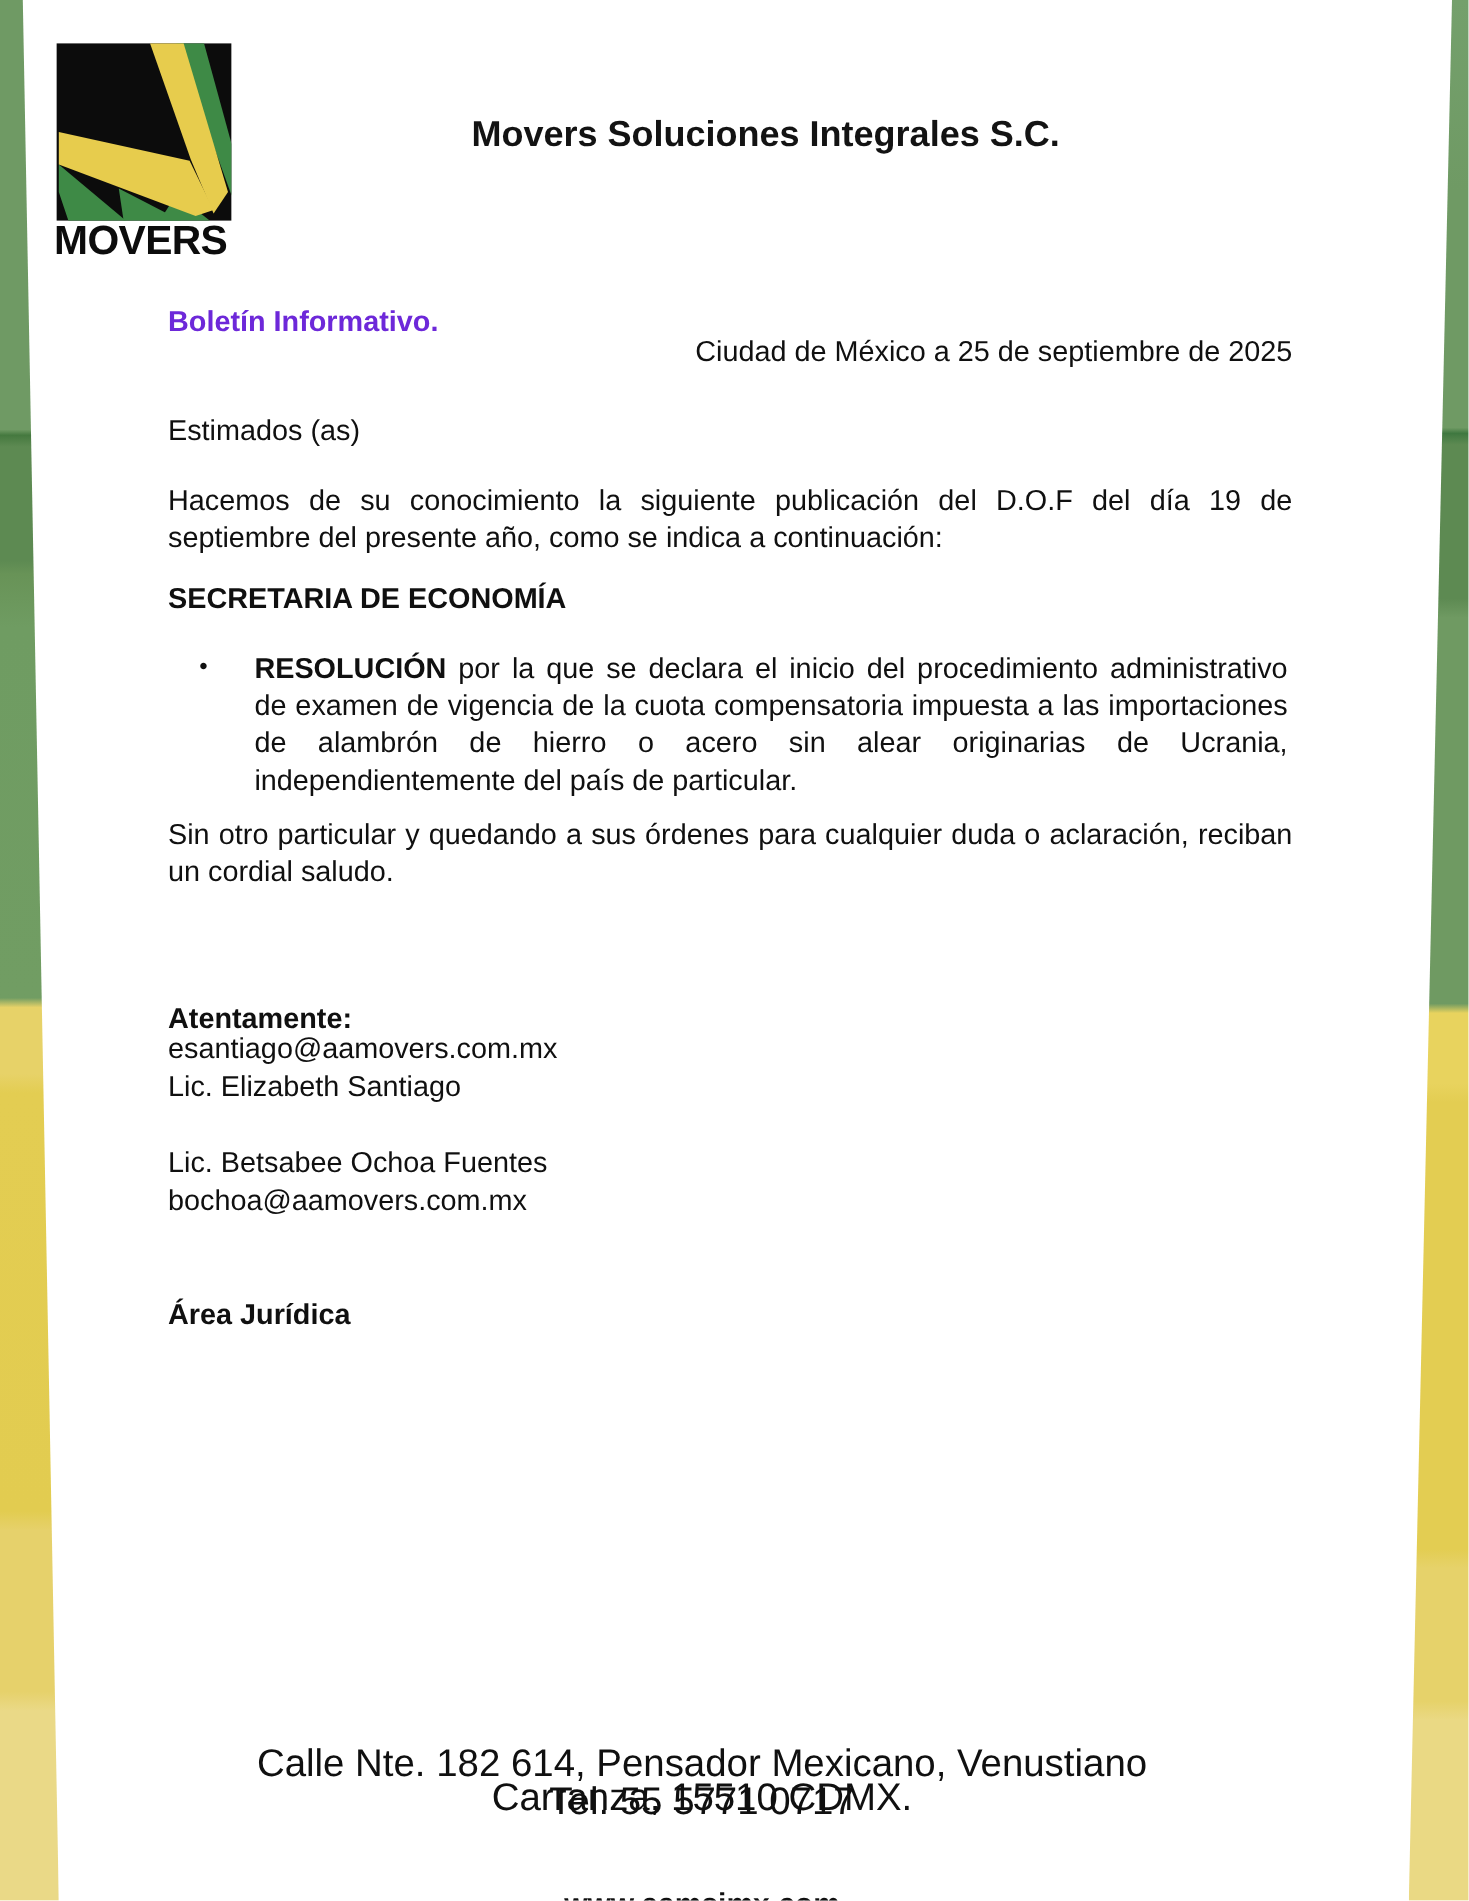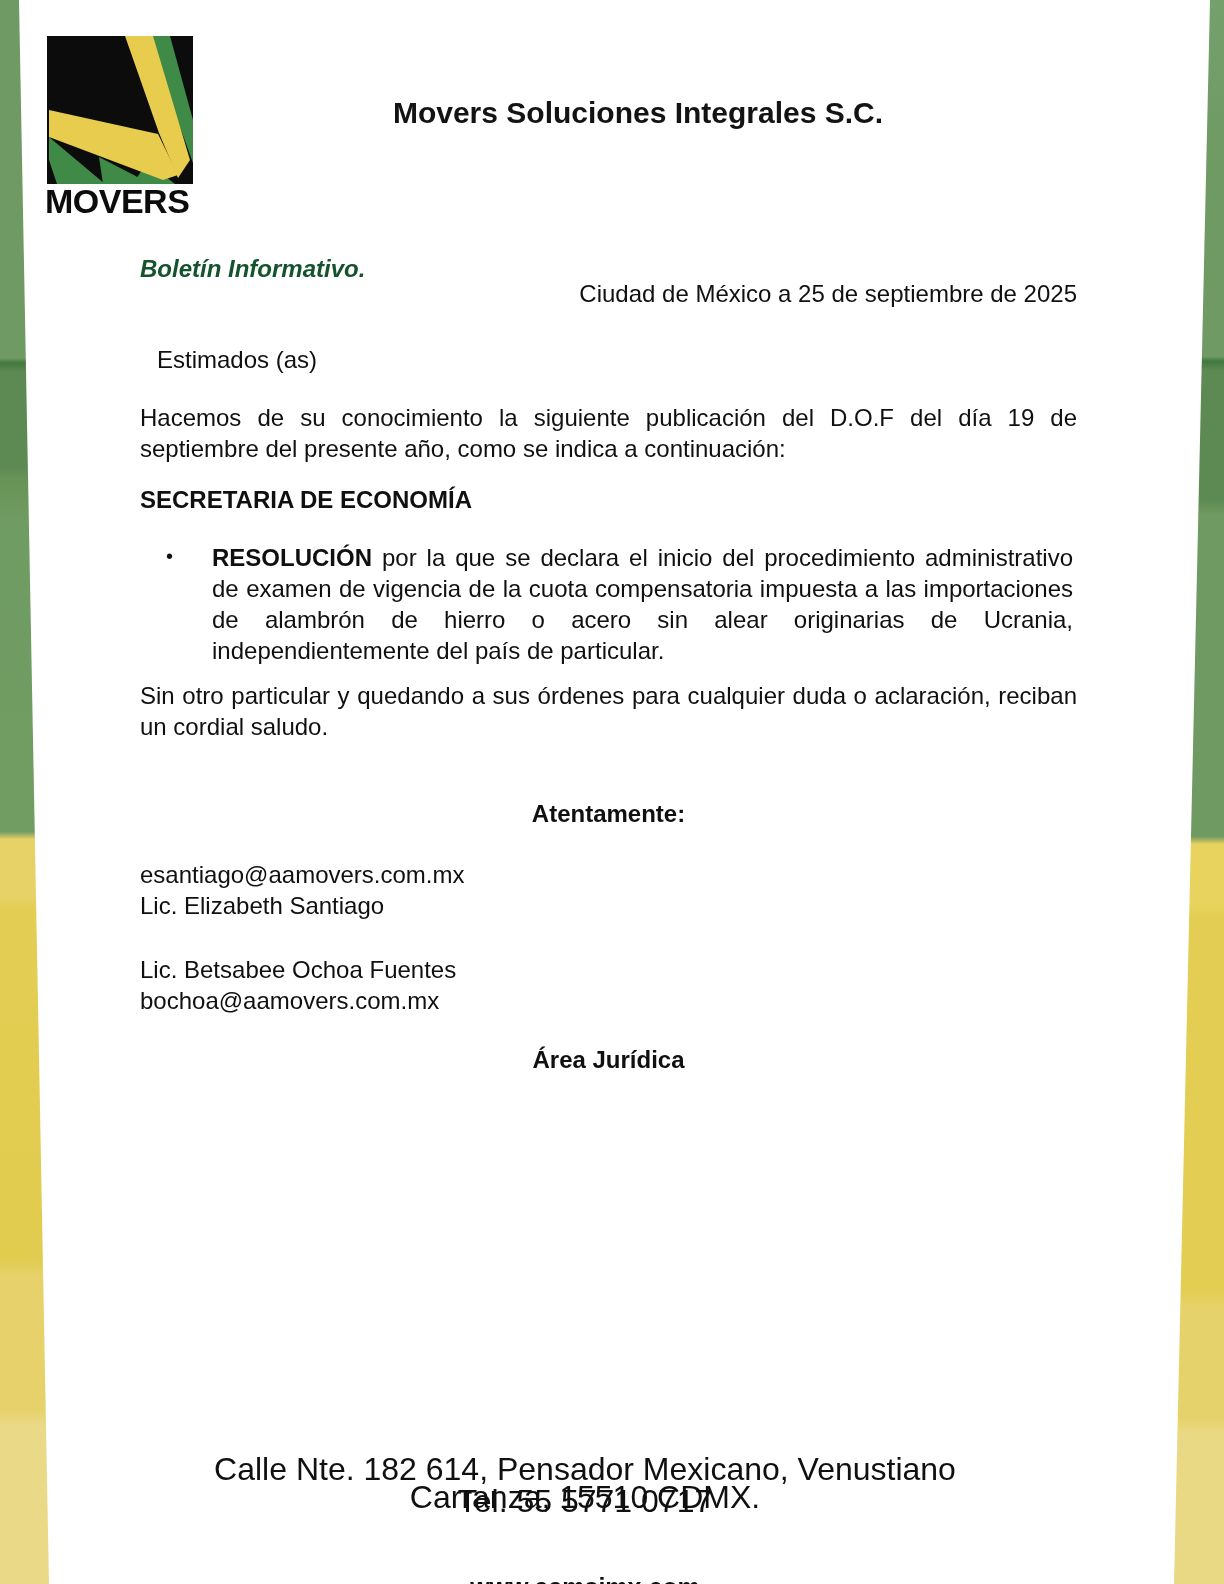--- a/index.html
+++ b/index.html
@@ -47,23 +47,23 @@
     white-space:nowrap;
   }
   .doc-title{
     position:absolute;left:150px;top:90px;width:976px;
     text-align:center;font-size:30px;font-weight:bold;line-height:46px;
     color:#131313;letter-spacing:0;
   }
   
   .blk{position:absolute;left:140px;width:937px;font-size:24px;line-height:31px;}
   .bold{font-weight:bold;}
-  .green{color:#14532d;font-weight:bold;font-style:italic;}
+  .green{color:#6d28d9;font-weight:bold;}
   .right{text-align:right;}
-  .center{text-align:center;}
+  .center{margin-top:36px;}
   .jl{text-align:justify;text-align-last:justify;white-space:pre-line;}
   .ll{text-align:left;}
   .bullet-marker{
     position:absolute;left:26px;top:-1px;font-size:20px;color:#101010;
   }
   .bullet-text{margin-left:72px;width:861px;}
   
   .f-blk{position:absolute;left:140px;width:890px;text-align:center;font-size:32px;line-height:28px;}
   .f-web{font-size:25px;font-weight:bold;}
 </style>
@@ -86,21 +86,21 @@
       <polygon points="2,74 111,98 131,139 116,144 2,101" fill="#e7cc4d"></polygon>
     </svg>
   </div>
   <div class="logo-word">MOVERS</div>
 
   <div class="doc-title">Movers Soluciones Integrales S.C.</div>
 
   <div class="blk green" style="top:253px;">Boletín Informativo.</div>
   <div class="blk right" style="top:278px;">Ciudad de México a 25 de septiembre de 2025</div>
 
-  <div class="blk" style="top:344px;margin-left:17px;">Estimados (as)</div>
+  <div class="blk" style="top:344px;">Estimados (as)</div>
 
   <div class="blk" style="top:402px;">
     <div class="jl">Hacemos de su conocimiento la siguiente publicación del D.O.F del día 19 de</div>
     <div class="ll">septiembre del presente año, como se indica a continuación:</div>
   </div>
 
   <div class="blk bold" style="top:484px;">SECRETARIA DE ECONOMÍA</div>
 
   <div class="blk" style="top:542px;">
     <span class="bullet-marker">•</span>

